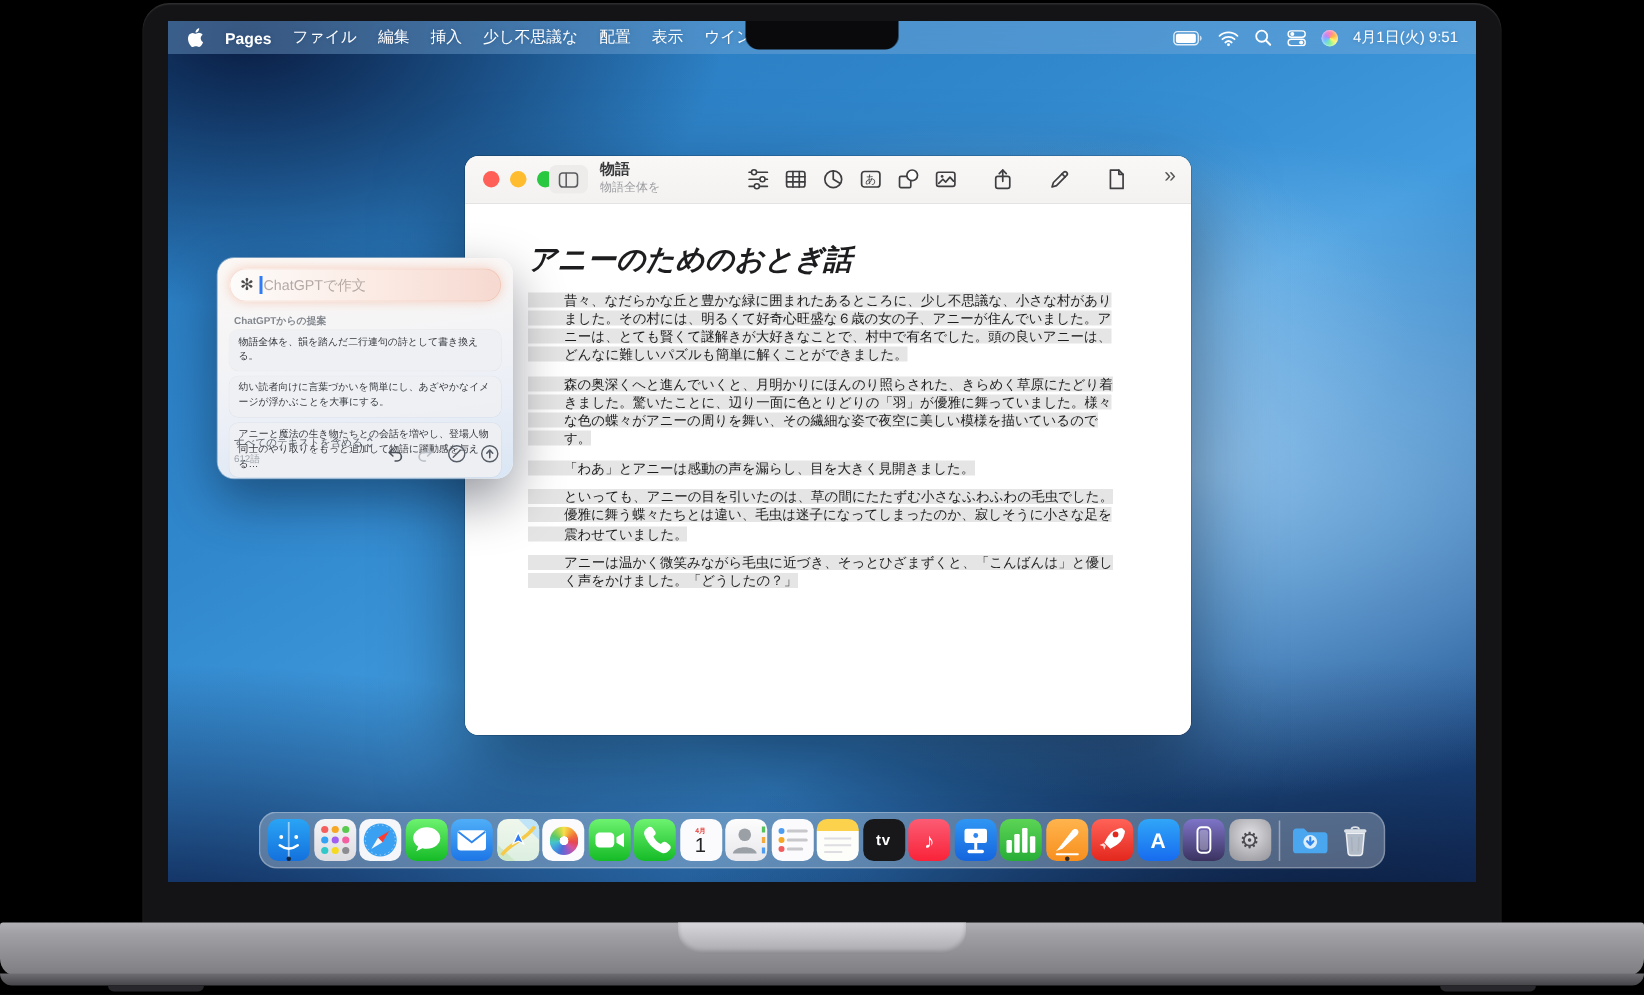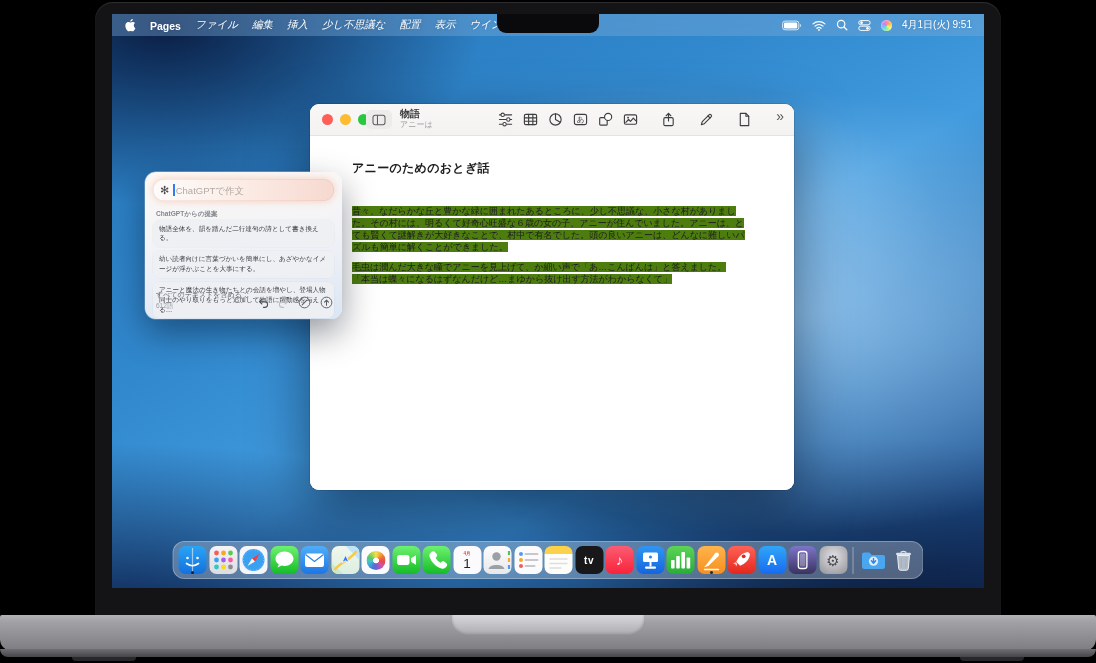--- a/index.html
+++ b/index.html
@@ -29,21 +29,21 @@
   .foot{position:absolute;top:42px;width:64px;height:4px;background:#28282c;border-radius:0 0 4px 4px;}
   .foot.l{left:72px}.foot.r{right:72px}
   
   .menu-bar{position:absolute;top:0;left:0;right:0;height:22px;z-index:30;
       background:rgba(125,172,218,.40);backdrop-filter:blur(10px);
       display:flex;align-items:center;color:#fff;font-size:10.5px;
       padding:0 12px;box-sizing:border-box;text-shadow:0 0 3px rgba(0,40,90,.25);}
   .menu-left{display:flex;align-items:flex-end;gap:14px;}
   .apple{display:flex;align-items:center;}
   .app-name{font-weight:bold;}
-  .menu-item{white-space:nowrap;cursor:default;font-style:italic;}
+  .menu-item{white-space:nowrap;cursor:default;}
   .menu-right{margin-left:auto;display:flex;align-items:center;gap:10px;}
   .status-icon{display:flex;align-items:center;}
   .siri-orb{width:11px;height:11px;border-radius:50%;
       background:conic-gradient(#ff7eb9,#ffb347,#fff46e,#7ef29d,#6ec6ff,#b38bfa,#ff7eb9);
       box-shadow:inset 0 0 2px rgba(255,255,255,.8);}
   .clock{font-size:10px;white-space:nowrap;}
   
   .pages-window{position:absolute;left:198px;top:90px;width:484px;height:386px;z-index:20;
       background:#fff;border-radius:9px;
       box-shadow:0 22px 55px rgba(0,8,25,.5),0 0 0 .5px rgba(0,0,0,.22);}
@@ -58,23 +58,23 @@
   .win-title{font-size:10px;font-weight:bold;color:#3a3a3c;}
   .win-subtitle{font-size:8px;color:#9b9b9f;}
   .tb-icons{position:absolute;left:185px;top:6px;display:flex;align-items:center;}
   .tb-icon{width:21px;height:19px;display:flex;align-items:center;justify-content:center;margin-right:4px;}
   .tb-icon.g2{margin-left:13px;}
   .more-btn{position:absolute;right:10px;top:4px;font-size:14px;color:#555;}
   
   .doc{position:absolute;left:0;top:32px;right:0;bottom:0;background:#fff;
       border-radius:0 0 9px 9px;overflow:hidden;}
   .doc-inner{position:absolute;left:42px;top:24px;width:397px;color:#1d1d1f;}
-  .doc-title{font-size:12px;font-weight:bold;letter-spacing:.3px;margin:0 0 28px 0;}
+  .doc-title{font-size:19px;font-weight:bold;letter-spacing:.3px;margin:0 0 8px 0;font-style:italic;}
   .para{font-size:9px;line-height:12.1px;margin:0 0 7.5px 0;}
-  .hl{background:#4d7c0f;white-space:pre-line;box-decoration-break:clone;-webkit-box-decoration-break:clone;}
+  .hl{background:#e5e5e5;white-space:pre-line;box-decoration-break:clone;padding-left:24px;-webkit-box-decoration-break:clone;}
   
   .popup{position:absolute;left:33px;top:158px;width:197px;height:147px;z-index:25;border-radius:11px;
       background:linear-gradient(172deg,#fcf8f5 0%,#f4f4f6 40%,#eaeef6 68%,#d9e6f4 100%);
       box-shadow:0 14px 34px rgba(0,8,25,.42),0 0 0 .5px rgba(255,255,255,.55);}
   .gpt-input{position:absolute;left:8px;top:7px;width:181px;height:22px;border-radius:11px;
       background:linear-gradient(90deg,#fdfcfb 0%,#fbeae3 55%,#f6d9d0 100%);
       box-shadow:0 0 7px rgba(244,170,140,.55),inset 0 0 0 .5px rgba(235,160,135,.4);
       display:flex;align-items:center;padding:0 7px;box-sizing:border-box;}
   .gpt-logo{font-size:11px;color:#4a4a4a;margin-right:4px;line-height:1;}
   .caret{width:1.5px;height:12px;background:#2f7cf6;margin-right:1px;}
@@ -204,21 +204,21 @@
           <span class="light green"></span>
         </div>
         <div class="view-btn">
             <svg width="14" height="12" viewBox="0 0 16 14">
               <rect x="1" y="1.5" width="14" height="11" rx="2.5" fill="none" stroke="#5a5a5e" stroke-width="1.2"></rect>
               <line x1="6.2" y1="1.5" x2="6.2" y2="12.5" stroke="#5a5a5e" stroke-width="1.2"></line>
             </svg>
           </div>
         <div class="win-title-block">
           <div class="win-title">物語</div>
-          <div class="win-subtitle">アニーは</div>
+          <div class="win-subtitle">物語全体を</div>
         </div>
         <div class="tb-icons" id="toolbar-icons">
             <span class="tb-icon">
               <svg width="15" height="15" viewBox="0 0 16 16">
                 <g fill="none" stroke="#3e3e40" stroke-width="1.2" stroke-linecap="round" stroke-linejoin="round">
                   <line x1="1.5" y1="3" x2="14.5" y2="3"></line>
                   <line x1="1.5" y1="8" x2="14.5" y2="8"></line>
                   <line x1="1.5" y1="13" x2="14.5" y2="13"></line>
                 </g>
                 <circle cx="5" cy="3" r="1.8" fill="#fff" stroke="#3e3e40" stroke-width="1.1"></circle>
@@ -292,22 +292,25 @@
               </svg>
             </span>
           </div>
         <div class="more-btn">»</div>
       </div>
       <div class="doc">
         <div class="doc-inner">
           <h1 class="doc-title">アニーのためのおとぎ話</h1>
           <div id="doc-paragraphs">
               <div class="para"><span class="hl">昔々、なだらかな丘と豊かな緑に囲まれたあるところに、少し不思議な、小さな村がありました。その村には、明るくて好奇心旺盛な６歳の女の子、アニーが住んでいました。アニーは、とても賢くて謎解きが大好きなことで、村中で有名でした。頭の良いアニーは、どんなに難しいパズルも簡単に解くことができました。</span></div>
-              <div class="para"><span class="hl">毛虫は潤んだ大きな瞳でアニーを見上げて、か細い声で「あ…こんばんは」と答えました。
-「本当は蝶々になるはずなんだけど…まゆから抜け出す方法がわからなくて」</span></div>
+              <div class="para"><span class="hl">森の奥深くへと進んでいくと、月明かりにほんのり照らされた、きらめく草原にたどり着きました。驚いたことに、辺り一面に色とりどりの「羽」が優雅に舞っていました。様々な色の蝶々がアニーの周りを舞い、その繊細な姿で夜空に美しい模様を描いているのです。</span></div>
+              <div class="para"><span class="hl">「わあ」とアニーは感動の声を漏らし、目を大きく見開きました。</span></div>
+              <div class="para"><span class="hl">といっても、アニーの目を引いたのは、草の間にたたずむ小さなふわふわの毛虫でした。
+優雅に舞う蝶々たちとは違い、毛虫は迷子になってしまったのか、寂しそうに小さな足を震わせていました。</span></div>
+              <div class="para"><span class="hl">アニーは温かく微笑みながら毛虫に近づき、そっとひざまずくと、「こんばんは」と優しく声をかけました。「どうしたの？」</span></div>
             </div>
         </div>
       </div>
     </div>
 
     <div class="popup">
       <div class="gpt-input">
         <span class="gpt-logo">✻</span>
         <span class="caret"></span>
         <input class="gpt-field" placeholder="ChatGPTで作文" style="">

